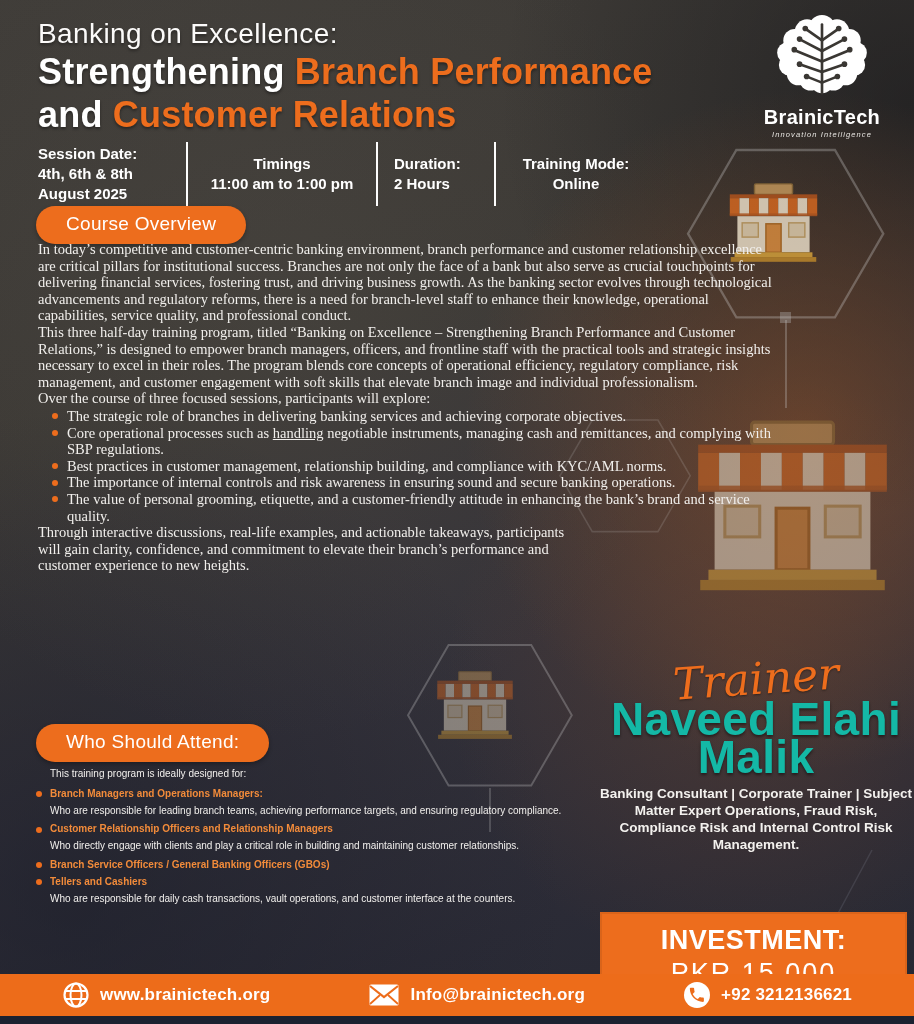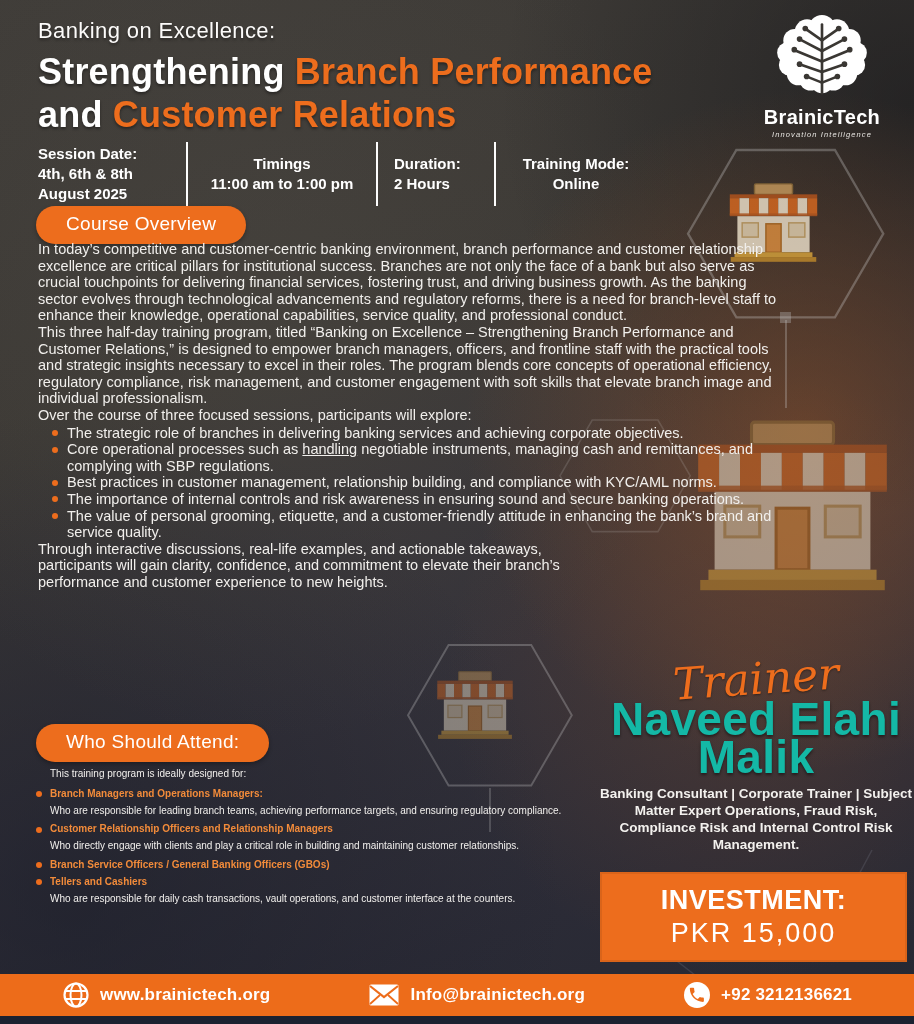--- a/index.html
+++ b/index.html
@@ -16,21 +16,21 @@
       radial-gradient(circle at 82% 66%, rgba(135,78,44,.30), rgba(135,78,44,0) 30%),
       radial-gradient(circle at 100% 10%, rgba(18,18,22,.55), rgba(18,18,22,0) 32%),
       radial-gradient(circle at 30% 30%, rgba(95,90,82,.22), rgba(95,90,82,0) 45%),
       radial-gradient(circle at 8% 88%, rgba(24,27,40,.55), rgba(24,27,40,0) 40%),
       linear-gradient(160deg,#403d39 0%,#3c3935 34%,#34323a 62%,#2b2b36 82%,#252833 100%);
   }
   .bg-decor{position:absolute;inset:0;z-index:1;pointer-events:none;}
   .content{position:absolute;inset:0;z-index:2;}
   
   .title-block{position:absolute;left:38px;top:18px;text-shadow:0 2px 3px rgba(0,0,0,.4);}
-  .title-line1{font-size:22px;font-weight:400;color:#fcfbfa;letter-spacing:.4px;margin-bottom:6px;}
+  .title-line1{font-size:28px;font-weight:400;color:#fcfbfa;letter-spacing:.4px;}
   .title-line{font-size:36px;font-weight:700;line-height:43px;color:#fff;letter-spacing:.2px;}
   .accent-text{color:var(--accent,#ED6D1D);}
   .logo{position:absolute;right:16px;top:10px;width:152px;text-align:center;}
   .logo-name{font-size:20px;font-weight:700;color:#fff;letter-spacing:.3px;margin-top:-4px;}
   .logo-tagline{font-size:7.5px;color:#e8e6e2;letter-spacing:1.1px;margin-top:1px;font-style:italic;}
   
   .session-bar{position:absolute;left:38px;top:142px;display:flex;align-items:stretch;}
   .session-cell{padding:2px 16px;font-weight:700;font-size:15px;line-height:20px;color:#fff;
     display:flex;flex-direction:column;justify-content:center;}
   .session-cell.sep{border-right:2px solid #fdfdfd;}
@@ -38,21 +38,21 @@
   .session-cell.c1{text-align:center;min-width:190px;}
   .session-cell.c2{text-align:left;min-width:118px;}
   .session-cell.c3{text-align:center;min-width:160px;}
   
   .pill{position:absolute;background:var(--accent,#ED6D1D);color:#fff;font-weight:400;
     border-radius:26px;padding:7px 30px 9px;font-size:19px;letter-spacing:.3px;
     box-shadow:0 2px 4px rgba(0,0,0,.3);text-align:right;}
   .pill-overview{left:36px;top:206px;}
   .pill-attend{left:36px;top:724px;}
   
-  .overview-text{position:absolute;left:38px;top:241px;width:742px;font-size:14.5px;line-height:16.6px;color:#f1efec;}
+  .overview-text{position:absolute;left:38px;top:241px;width:742px;font-size:14.5px;line-height:16.6px;color:#f1efec;font-family:Liberation Serif, serif;}
   .overview-text p{margin:0;}
   .bullet-list{list-style:none;margin:1px 0 0 0;padding:0 0 0 14px;width:752px;}
   .bullet-list li{position:relative;padding-left:15px;}
   .bullet-list li::before{content:"";position:absolute;left:0;top:5.5px;width:6px;height:6px;border-radius:50%;
     background:var(--accent,#ED6D1D);}
   .u{text-decoration:underline;}
   .closing-par{width:552px;}
   
   .attend-list{position:absolute;left:50px;top:766px;width:545px;font-size:10px;line-height:16.8px;}
   .attend-intro{color:#f1efec;margin-bottom:3px;}
@@ -61,21 +61,21 @@
     background:var(--accent,#ED6D1D);}
   .attend-item-desc{color:#f1efec;margin-bottom:2px;}
   
   .trainer{position:absolute;left:598px;top:656px;width:316px;text-align:center;}
   .trainer-label{font-family:"DejaVu Serif",serif;font-style:italic;font-size:44px;line-height:46px;
     color:var(--accent,#ED6D1D);transform:rotate(-4deg);text-shadow:0 1px 2px rgba(0,0,0,.4);}
   .trainer-name{font-size:46px;font-weight:700;color:#14b8a6;line-height:38px;margin-top:-2px;letter-spacing:.3px;
     text-shadow:0 2px 3px rgba(0,0,0,.45);}
   .trainer-creds{font-size:13.5px;font-weight:600;line-height:17px;color:#f3f1ee;margin-top:9px;}
   
-  .investment{position:absolute;left:600px;top:872px;width:307px;height:90px;
+  .investment{position:absolute;left:600px;top:912px;width:307px;height:90px;
     background:var(--accent,#ED6D1D);display:flex;flex-direction:column;align-items:center;justify-content:center;
     box-shadow:inset 0 0 0 2px rgba(0,0,0,.08);}
   .investment-label{font-size:27px;font-weight:800;color:#fff;letter-spacing:.5px;}
   .investment-amount{font-size:27px;font-weight:400;color:#fff;letter-spacing:2px;margin-top:2px;}
   
   .footer-bar{position:absolute;left:0;right:0;bottom:8px;height:42px;background:var(--footer-orange,#ED6C1A);
     display:flex;align-items:center;justify-content:space-between;padding:0 62px;z-index:3;gap:22px;}
   .contact{display:flex;align-items:center;gap:10px;}
   .contact-text{font-size:17px;font-weight:700;color:#fff;letter-spacing:.2px;}
   .bottom-strip{position:absolute;left:0;right:0;bottom:0;height:8px;background:var(--dark-strip,#1B2130);z-index:3;}

